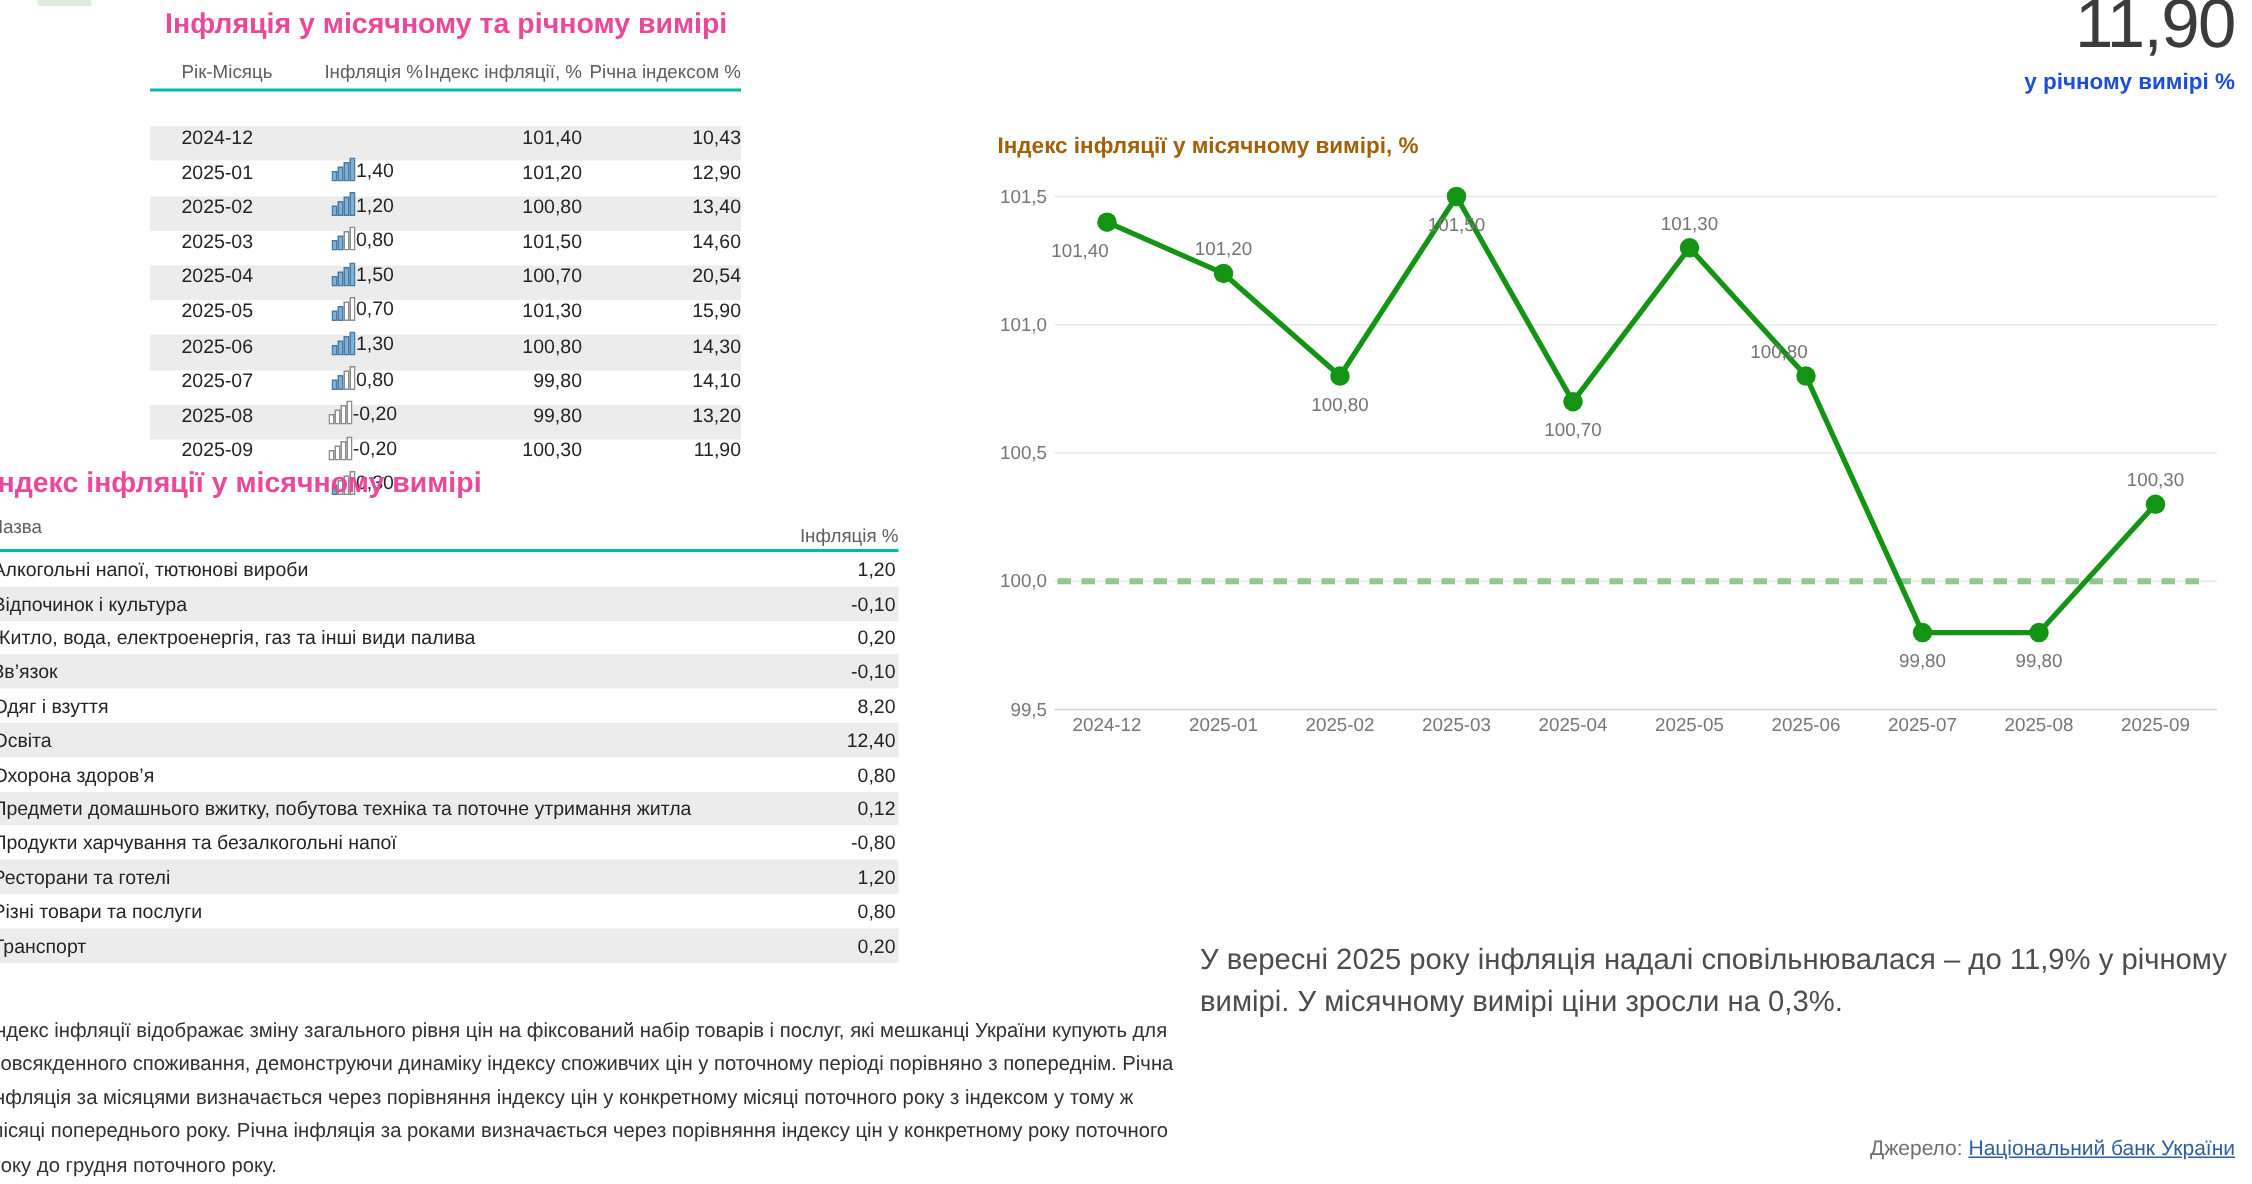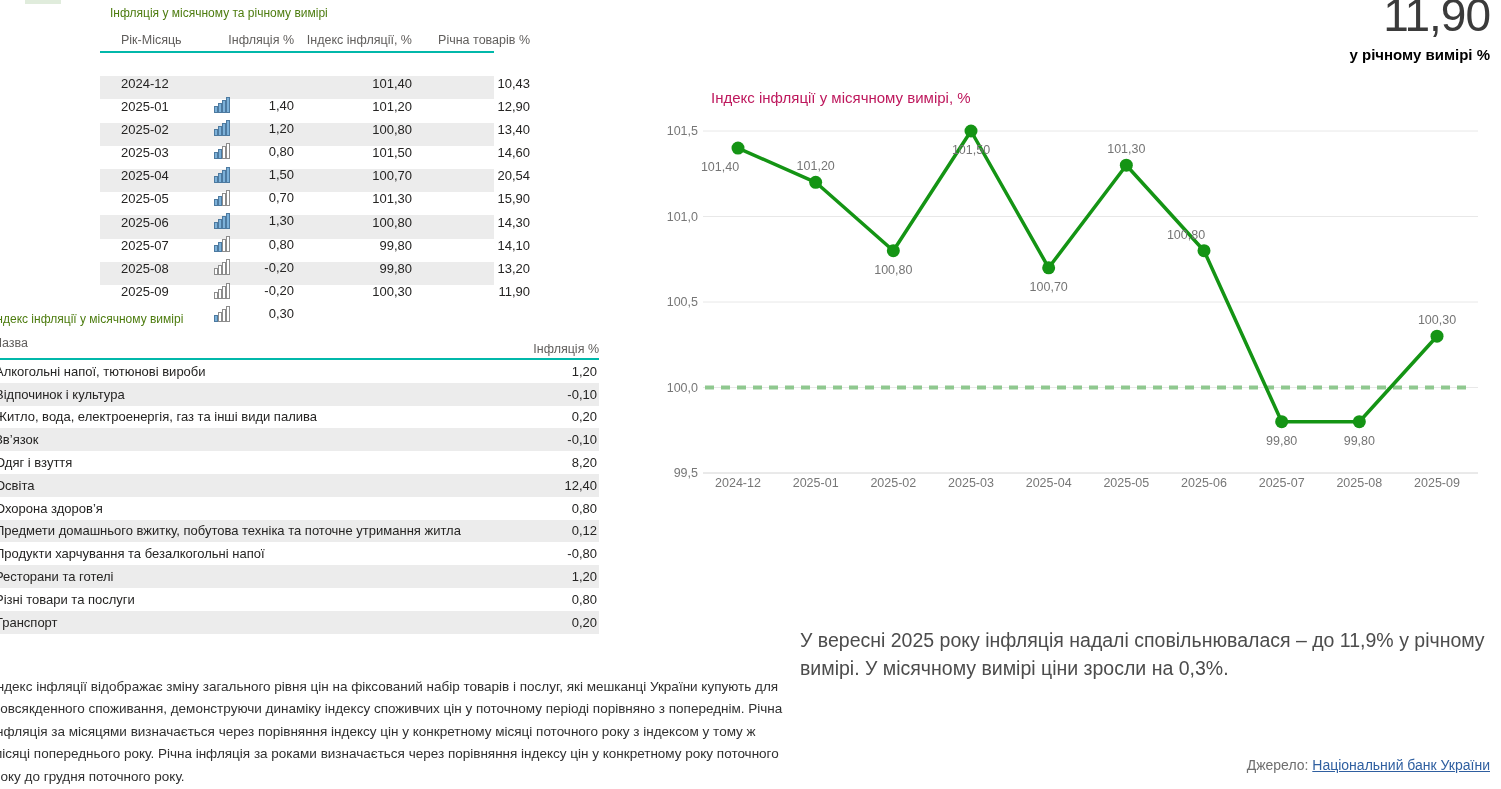--- a/index.html
+++ b/index.html
@@ -2,56 +2,56 @@
 <html><head>
 <meta charset="utf-8">
 <style>
   * { margin:0; padding:0; box-sizing:border-box; }
   html,body { background:#fff; }
   body { font-family:"Liberation Sans","DejaVu Sans",sans-serif; color:#252423; }
   .canvas { position:relative; width:1501px; height:789px; background:#fff; overflow:hidden; }
 
   .artifact { position:absolute; left:25px; top:0; width:36px; height:4px; background:#e0ecdc; }
 
-  .visual-title { font-size:12px; font-weight:normal; color:#4d7c0f; }
+  .visual-title { font-size:19px; font-weight:bold; color:#ec4899; }
 
   
   .t1 { position:absolute; left:100px; top:6px; width:394px; }
   .t1 .visual-title { padding-left:10px; margin-bottom:9px; }
-  .t1-head, .t1-row { display:grid; grid-template-columns:96px 86px 106px 106px; align-items:center;gap:12px; }
+  .t1-head, .t1-row { display:grid; grid-template-columns:96px 86px 106px 106px; align-items:center; }
   .t1-head { height:24px; border-bottom:2px solid #01b8aa; color:#605e5c; font-size:12.5px; }
   .t1-head span:first-child { padding-left:21px; text-align:left; }
   .t1-head span { text-align:right; }
   .t1-row { height:23.2px; font-size:13px; }
   .t1-row.alt { background:#ececec; }
   .c-month { padding-left:21px; }
-  .c-infl { display:flex; justify-content:space-between; align-items:center; padding-left:6px;margin-top:44px; }
+  .c-infl { display:flex; justify-content:center; align-items:center; padding-left:6px;margin-top:44px; }
   .c-num { text-align:right; }
   .bar-ico svg { display:block; }
 
   
   .t2 { position:absolute; left:-7px; top:312px; width:606px; }
   .t2 .visual-title { margin-bottom:10px; }
   .t2-head { display:flex; justify-content:space-between; align-items:flex-end; border-bottom:2px solid #01b8aa; padding-bottom:2px; color:#605e5c; font-size:12.5px; }
   .t2-sortcol .arrow { display:block; font-size:7px; color:#252423; line-height:6px; }
   .t2-row { display:flex; justify-content:space-between; align-items:center; height:22.8px; font-size:13px; }
   .t2-row.alt { background:#ececec; }
   .t2-row .name { padding-left:2px; }
   .t2-row .val { text-align:right; padding-right:2px; }
 
   
   .desc { position:absolute; left:-7px; top:676px; width:794px; font-size:13.5px; line-height:22.4px; color:#303030; }
 
   
   .kpi { position:absolute; right:11px; top:-8px; text-align:right; }
   .kpi-value { font-size:46px; line-height:1; color:#3b3b3b; letter-spacing:-1px; }
-  .kpi-caption { margin-top:8px; font-size:15px; font-weight:bold; color:#000000; }
-
-  
-  .chart-title { position:absolute; left:665px; top:89px; font-size:15px; font-weight:normal; color:#be185d;margin-left:46px; }
+  .kpi-caption { margin-top:8px; font-size:15px; font-weight:bold; color:#1d4ed8; }
+
+  
+  .chart-title { position:absolute; left:665px; top:89px; font-size:15px; font-weight:bold; color:#a16207; }
   #chart { position:absolute; left:665px; top:88px; }
   #chart .tick { font-size:12.5px; fill:#777; }
   #chart .dlabel { font-size:12.5px; fill:#757575; }
 
   
   .summary { position:absolute; left:800px; top:626px; width:708px; font-size:19.5px; line-height:28px; color:#4c4c4c; }
   .source { position:absolute; right:11px; top:757px; font-size:14px; color:#6f6f6f; }
   .source a { color:#2f5fa0; text-decoration:underline; cursor:pointer; }
 </style>
 </head>
@@ -60,21 +60,21 @@
 <div class="canvas">
 
   <div class="artifact"></div>
 
   <section class="t1">
     <h3 class="visual-title">Інфляція у місячному та річному вимірі</h3>
     <div class="t1-head">
       <span>Рік-Місяць</span>
       <span>Інфляція %</span>
       <span>Індекс інфляції, %</span>
-      <span>Річна товарів %</span>
+      <span>Річна індексом %</span>
     </div>
     <div>
         <div class="t1-row">
           <span class="c-month">2024-12</span>
           <span class="c-infl">
             <span class="bar-ico">
               <svg width="16" height="16" viewBox="0 0 16 16">
                 <rect x="0.5" y="9.5" width="3" height="6" fill="#7cb1d9" stroke="#4d7aa0" stroke-width="1"></rect>
                 <rect x="4.5" y="6.5" width="3" height="9" fill="#7cb1d9" stroke="#4d7aa0" stroke-width="1"></rect>
                 <rect x="8.5" y="3.5" width="3" height="12" fill="#7cb1d9" stroke="#4d7aa0" stroke-width="1"></rect>

